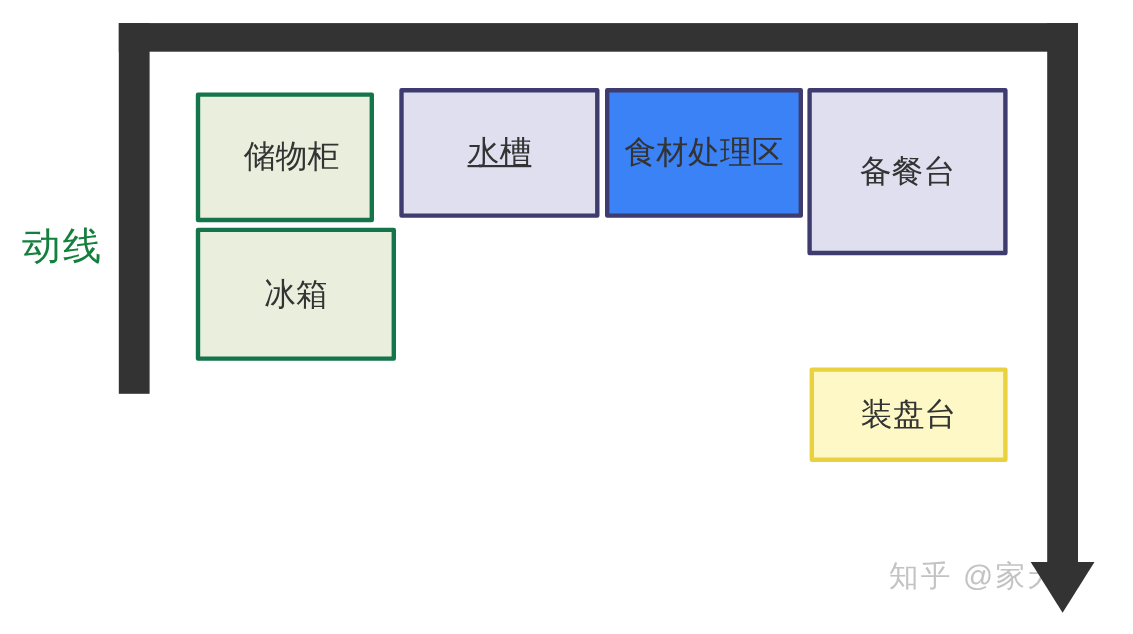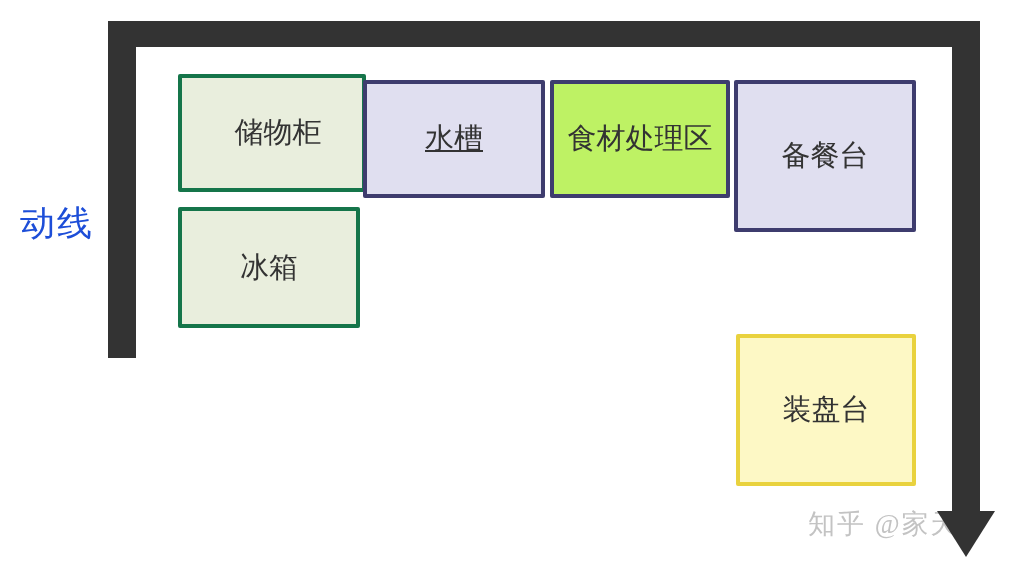--- a/index.html
+++ b/index.html
@@ -18,45 +18,45 @@
   .arrowhead{
     position:absolute;left:937px;top:511px;
     width:0;height:0;
     border-left:29px solid transparent;
     border-right:29px solid transparent;
     border-top:46px solid #333333;
   }
   
   .flow-label{
     position:absolute;left:20px;top:200px;
-    font-size:35px;color:#1d4ed8;letter-spacing:2px;
+    font-size:35px;color:#15803d;letter-spacing:2px;
     white-space:nowrap;
   }
   
   .zone{
     position:absolute;
     box-sizing:border-box;
     border:4px solid #888;
     display:flex;align-items:center;justify-content:center;
     font-size:29px;color:#333333;
     border-radius:2px;
     white-space:nowrap;
   }
-  .zone-storage {left:178px;top:74px; width:188px;height:118px;padding-left:12px;}
+  .zone-storage {left:178px;top:84px; width:162px;height:118px;padding-left:12px;}
   .zone-sink    {left:363px;top:80px; width:182px;height:118px;text-decoration:underline;}
   .zone-prep    {left:550px;top:80px; width:180px;height:118px;}
   .zone-counter {left:734px;top:80px; width:182px;height:152px;}
   .zone-fridge  {left:178px;top:207px;width:182px;height:121px;}
   .zone-stove   {left:734px;top:207px;width:182px;height:120px;}
-  .zone-plating {left:736px;top:334px;width:180px;height:152px;}
+  .zone-plating {left:736px;top:334px;width:180px;height:86px;}
   
   .watermark{
     position:absolute;left:808px;top:506px;
     font-size:27px;color:#c3c3c3;letter-spacing:2px;
-    white-space:nowrap;z-index:1;font-family:Liberation Serif, serif;
+    white-space:nowrap;z-index:1;
   }
   .bar,.arrowhead{z-index:2;}
   .zone{z-index:3;}
 </style>
 </head>
 <body>
 
 <div class="canvas">
 
   <div class="watermark">知乎 @家天下</div>
@@ -67,21 +67,21 @@
   <div class="arrowhead"></div>
 
   <div class="flow-label">动线</div>
 
   <div class="zone zone-storage" style="border-color: rgb(21, 117, 74); background: rgb(233, 238, 221);">
     <span>储物柜</span>
   </div>
   <div class="zone zone-sink" style="border-color: rgb(62, 60, 110); background: rgb(224, 223, 240);">
     <span>水槽</span>
   </div>
-  <div class="zone zone-prep" style="border-color: rgb(62, 60, 110); background: #bef264; font-family: Liberation Serif, serif;">
+  <div class="zone zone-prep" style="border-color: rgb(62, 60, 110); background: #3b82f6; font-family: Liberation Serif, serif;">
     <span>食材处理区</span>
   </div>
   <div class="zone zone-counter" style="border-color: rgb(62, 60, 110); background: rgb(224, 223, 240);">
     <span>备餐台</span>
   </div>
   <div class="zone zone-fridge" style="border-color: rgb(21, 117, 74); background: rgb(233, 238, 221);">
     <span>冰箱</span>
   </div>
   <div class="zone zone-plating" style="border-color: rgb(233, 210, 62); background: rgb(253, 248, 197);">
     <span>装盘台</span>

